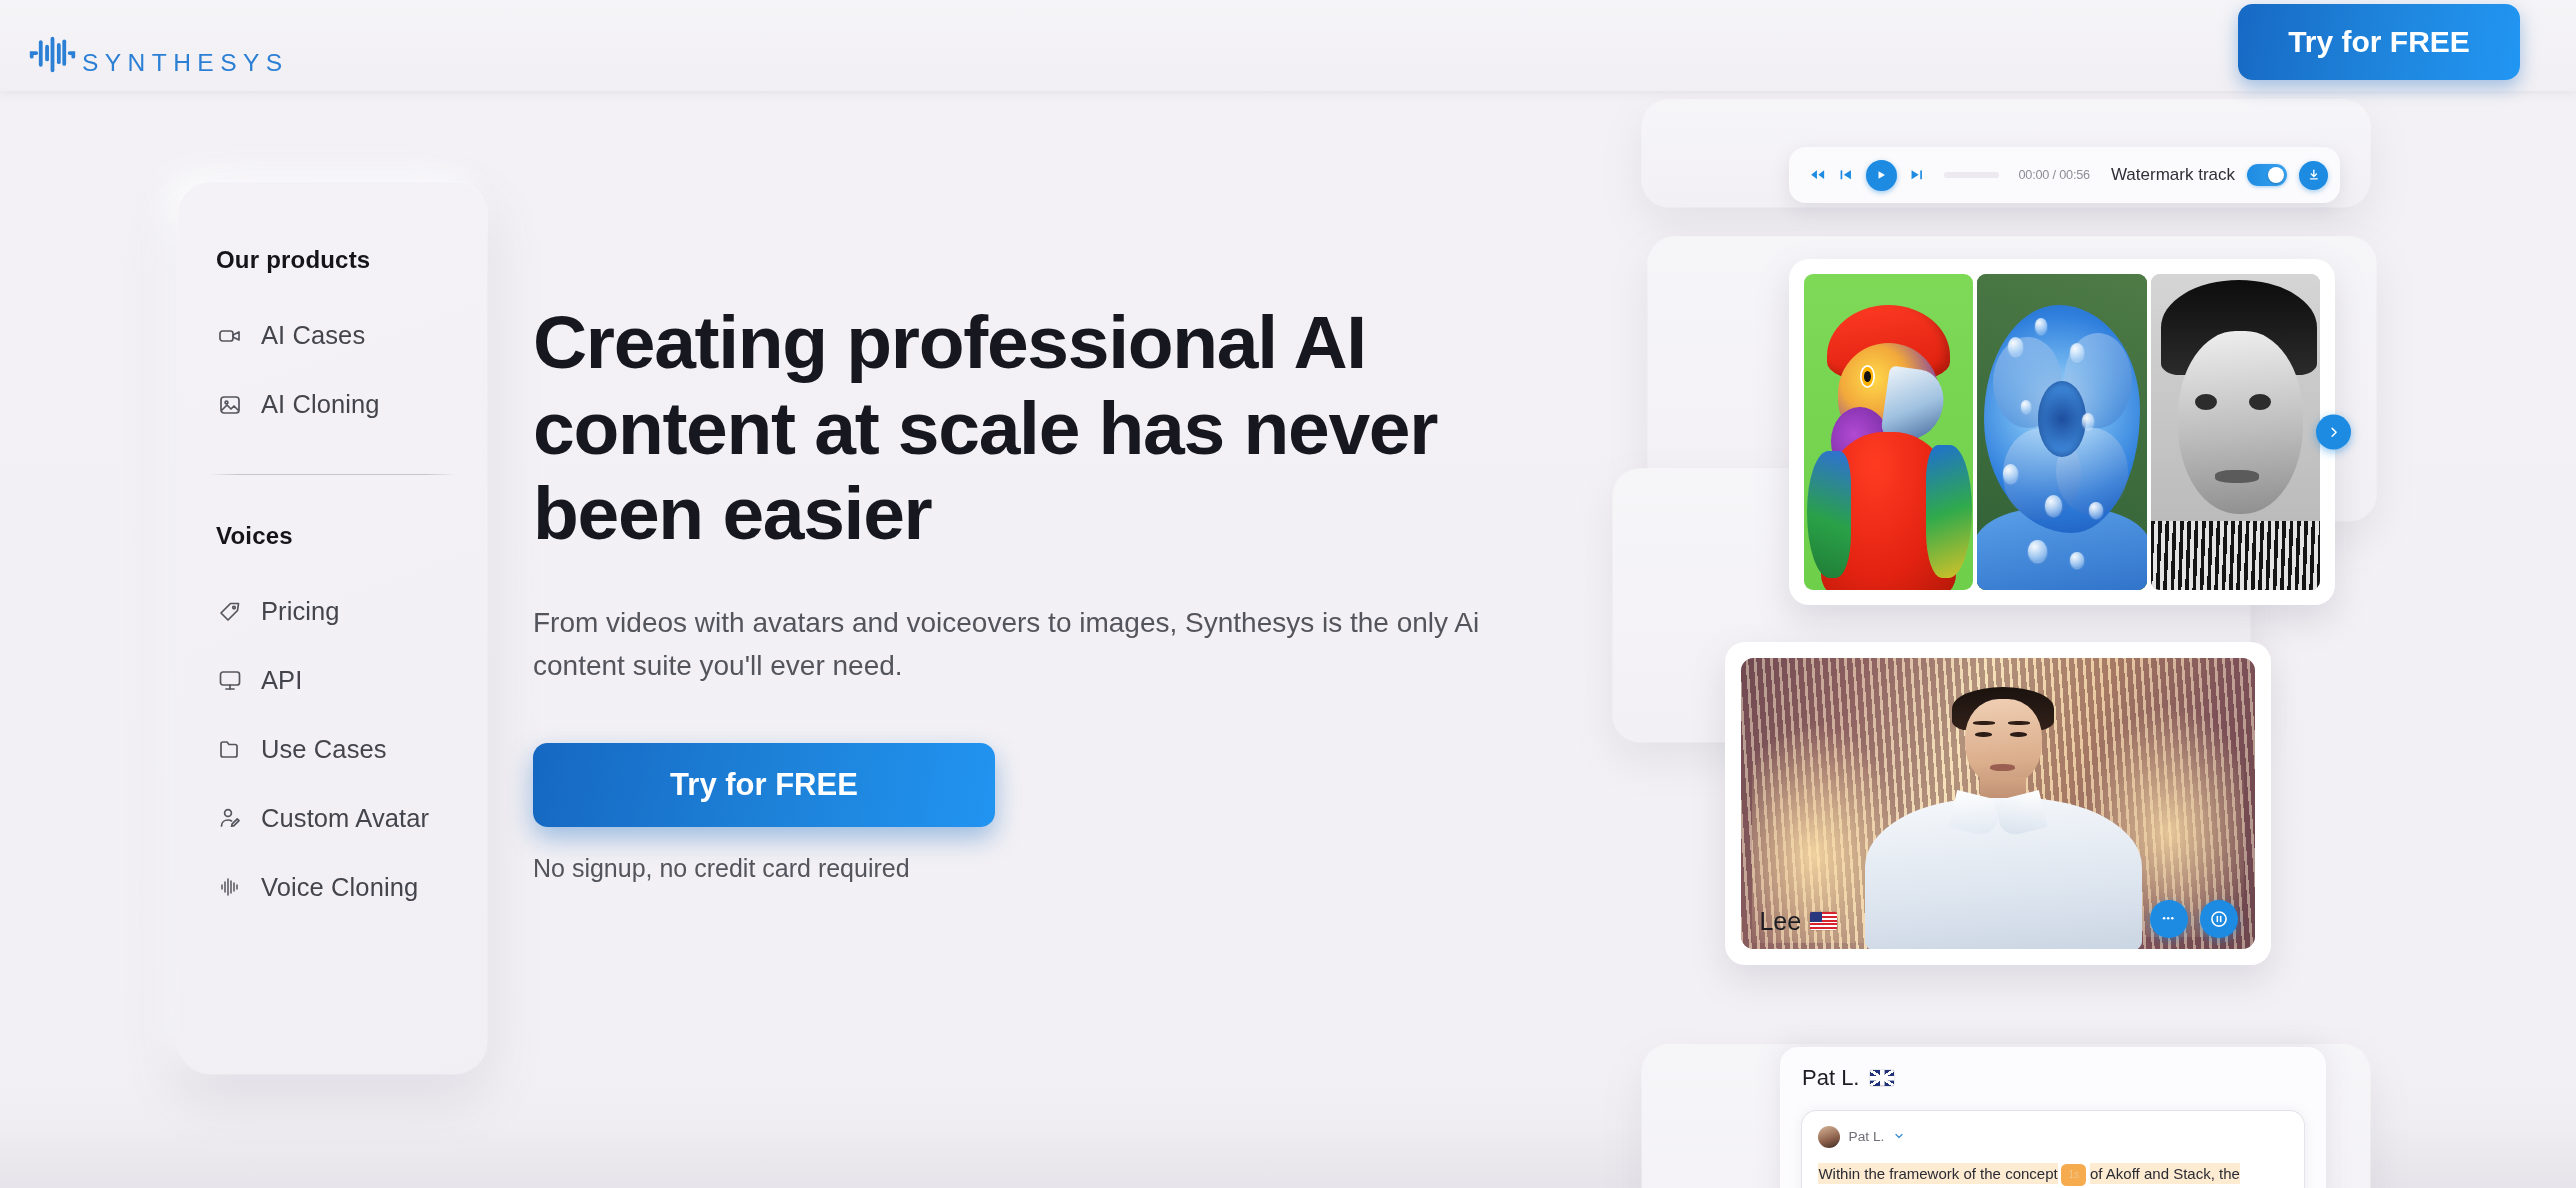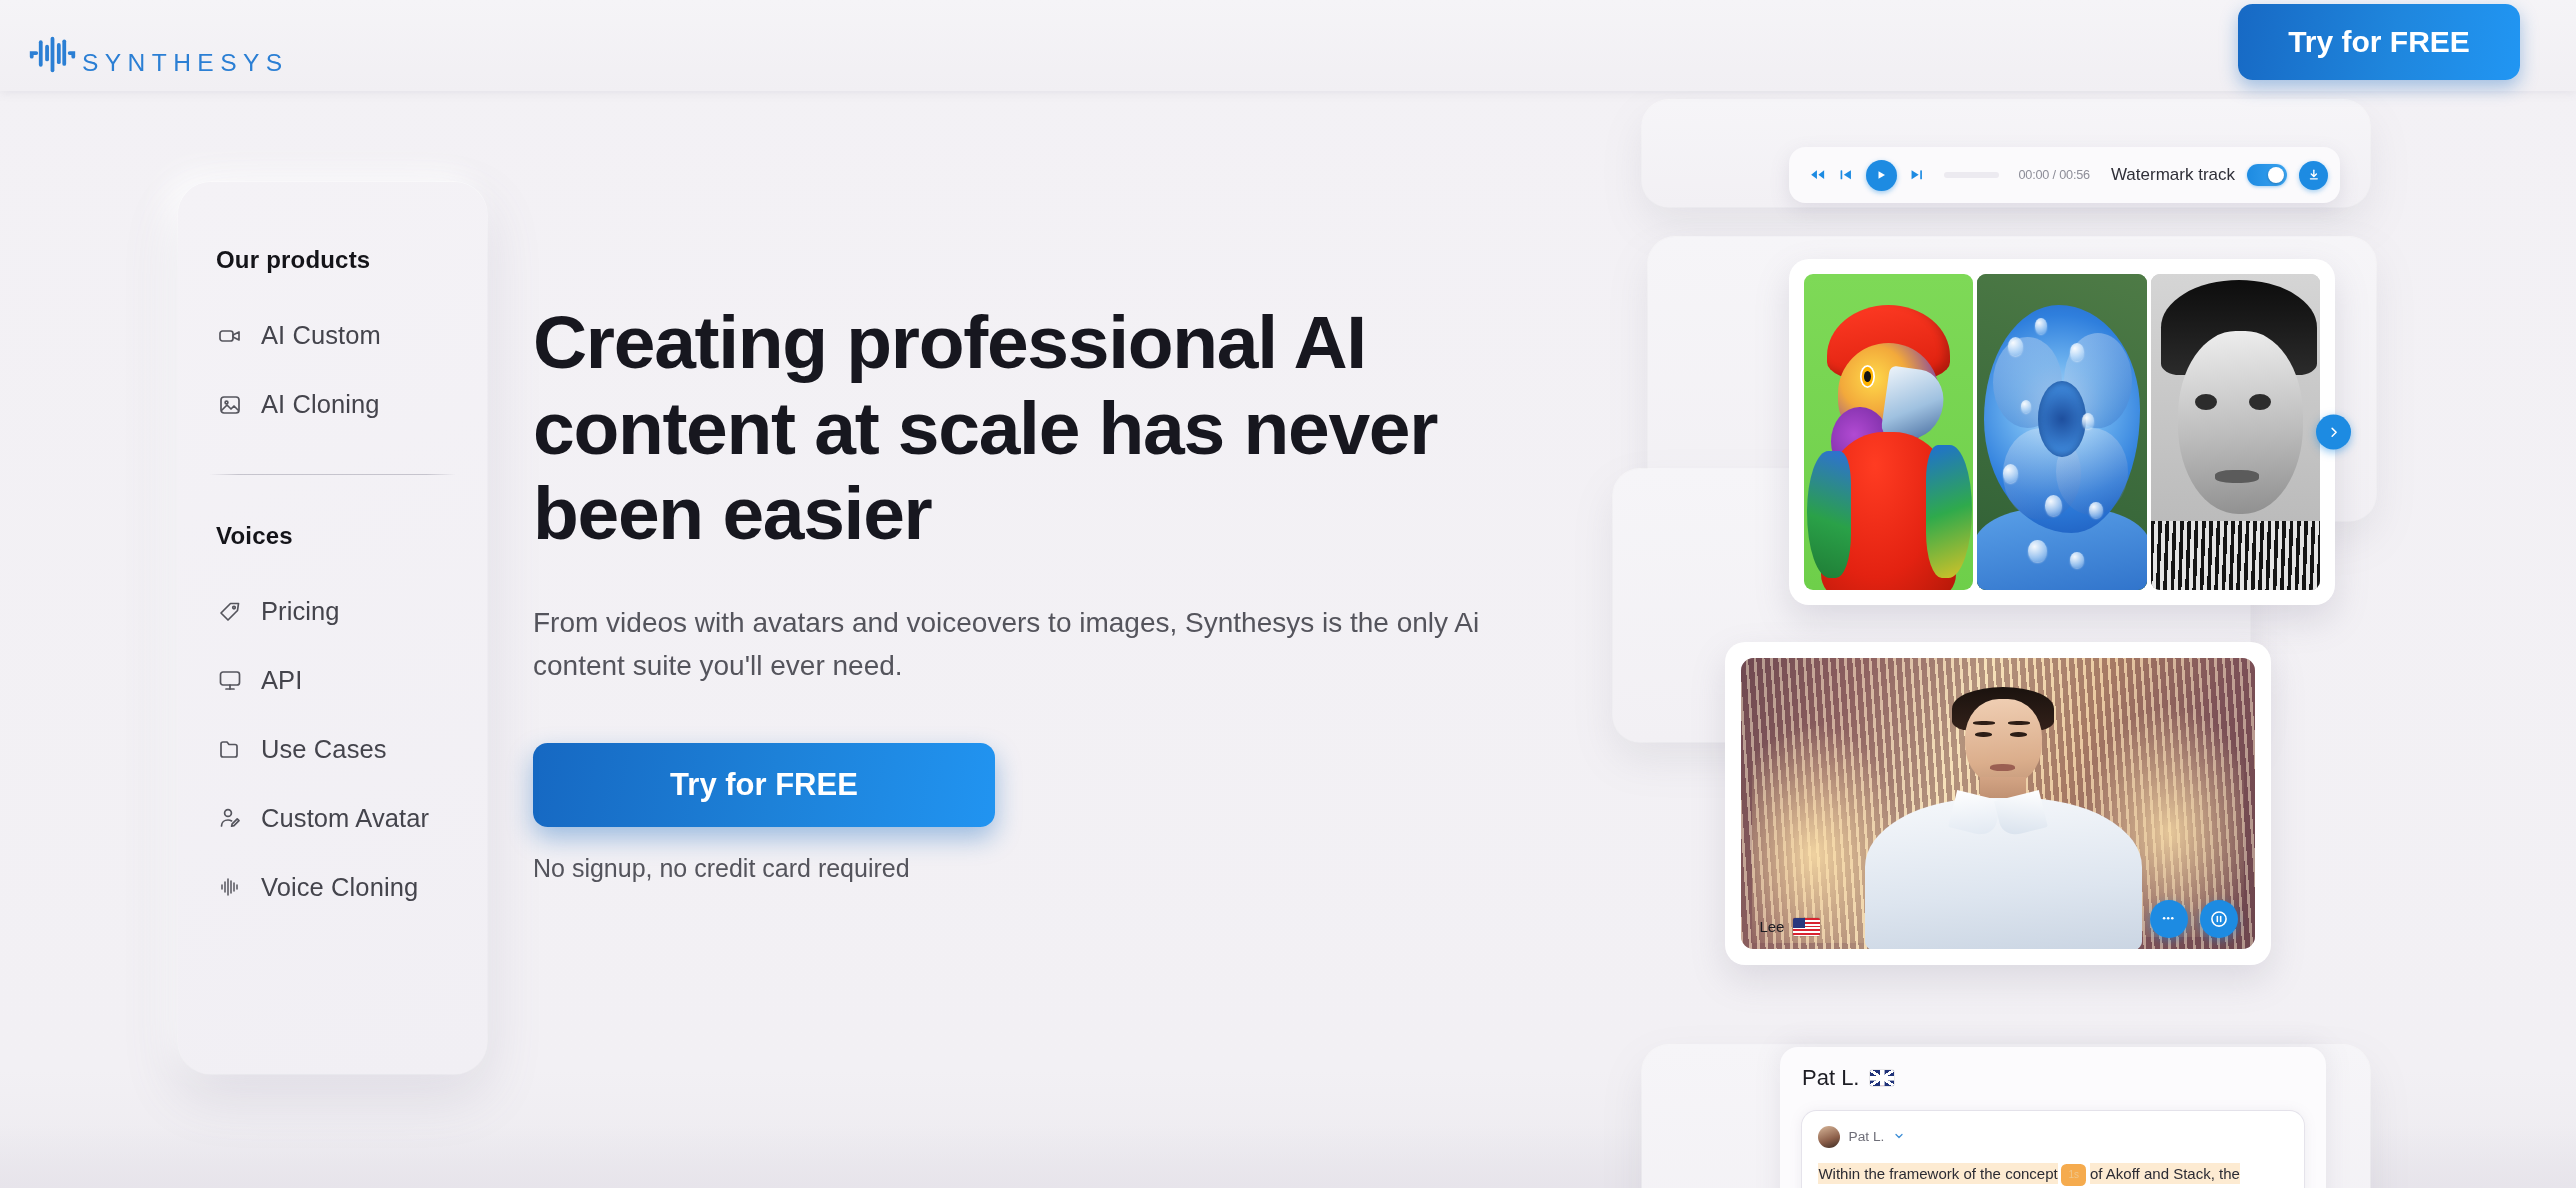--- a/index.html
+++ b/index.html
@@ -441,21 +441,21 @@
     background: linear-gradient(200deg,#ffffff 0%, #d6e0ec 100%);
     transform: rotate(-14deg);
     border-radius: 0 0 6% 40%;
   }
   #avatar-name {
     position: absolute;
     left: 18px; bottom: 12.7px;
     display: flex; align-items: center; gap: 9px;
     z-index: 4;
   }
-  #avatar-name .an-text { font-size: 15px; color: #1d1d24; font-weight: 400; }
+  #avatar-name .an-text { font-size: 25px; color: #1d1d24; font-weight: 400; }
   .flag-us {
     width: 27px; height: 18px; border-radius: 1.8px;
     background: repeating-linear-gradient(180deg,#d8232f 0px,#d8232f 1.9px,#ffffff 1.9px,#ffffff 3.8px);
     position: relative; overflow: hidden;
     box-shadow: 0 0 0 0.5px rgba(0,0,0,0.15);
   }
   .flag-us::after {
     content:""; position:absolute; left:0; top:0; width:44%; height:55%;
     background:#29387e;
   }
@@ -587,21 +587,21 @@
     <div class="menu-section-title">Our products</div>
 
 
     <div class="menu-item">
       <span class="mi-icon">
         <svg width="24" height="24" viewBox="0 0 24 24" fill="none" stroke="#55555d" stroke-width="1.7" stroke-linecap="round" stroke-linejoin="round">
           <rect x="2" y="7" width="13" height="10" rx="2.5"></rect>
           <path d="M15 11l6-3v8l-6-3z"></path>
         </svg>
       </span>
-      <span class="mi-label">AI Custom</span>
+      <span class="mi-label">AI Cases</span>
     </div>
 
     <div class="menu-item">
       <span class="mi-icon">
         <svg width="24" height="24" viewBox="0 0 24 24" fill="none" stroke="#55555d" stroke-width="1.7" stroke-linecap="round" stroke-linejoin="round">
           <rect x="3" y="4" width="18" height="16" rx="3"></rect>
           <circle cx="8.5" cy="9.5" r="1.4"></circle>
           <path d="M4 17l5-5 4 4 3-3 4 4"></path>
         </svg>
       </span>

